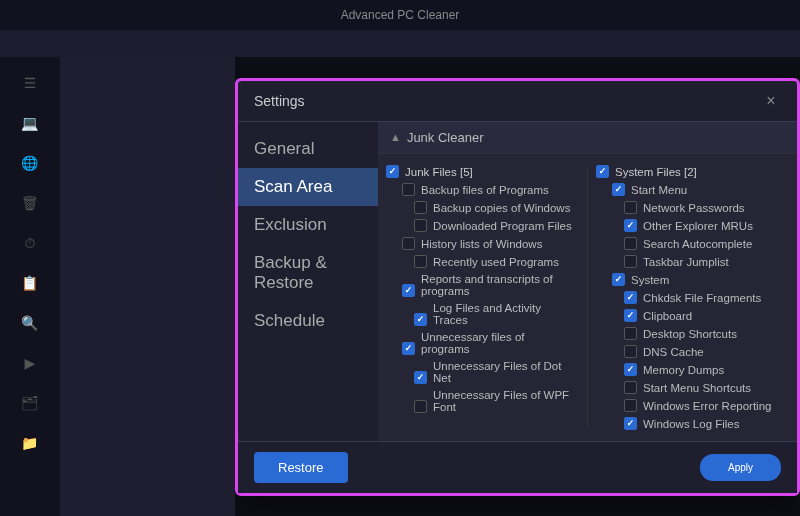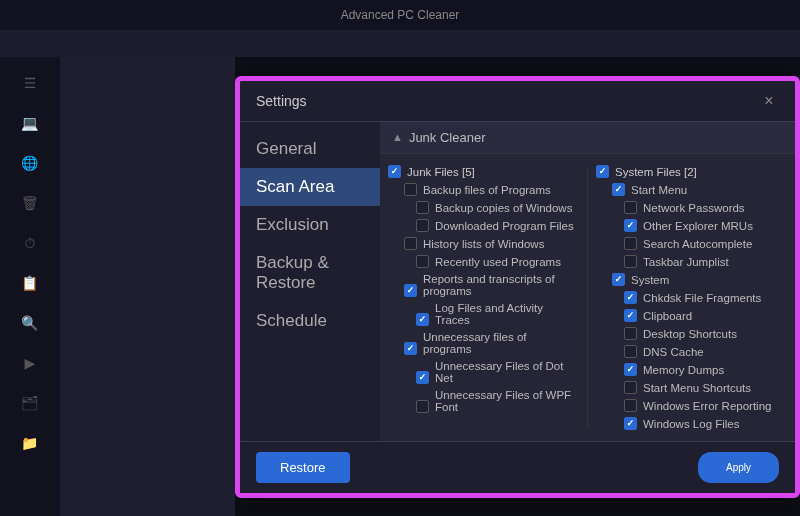--- a/index.html
+++ b/index.html
@@ -86,21 +86,21 @@
       top: 0; left: 0; right: 0; bottom: 0;
       background: rgba(0,0,0,0.5);
       display: flex;
       align-items: center;
       justify-content: center;
       z-index: 100;
     }
 
     .modal {
       background: #252535;
-      border: 5px solid #d946ef;
+      border: 3px solid #d946ef;
       border-radius: 6px;
       width: 624px;
       max-height: 490px;
       display: flex;
       flex-direction: column;
       box-shadow: 0 8px 32px rgba(0,0,0,0.6);
     }
 
     .modal-header {
       background: #1e1e2e;
@@ -272,20 +272,21 @@
       font-size: 9px;
       font-weight: bold;
     }
 
     
     .modal-footer {
       background: #1e1e2e;
       padding: 10px 16px;
       display: flex;
       justify-content: space-between;
+      align-items: center;
       border-top: 1px solid #3a3a50;
       flex-shrink: 0;
     }
 
     .btn-restore {
       background: #2a6ad4;
       color: #fff;
       border: none;
       padding: 8px 24px;
       font-size: 13px;

